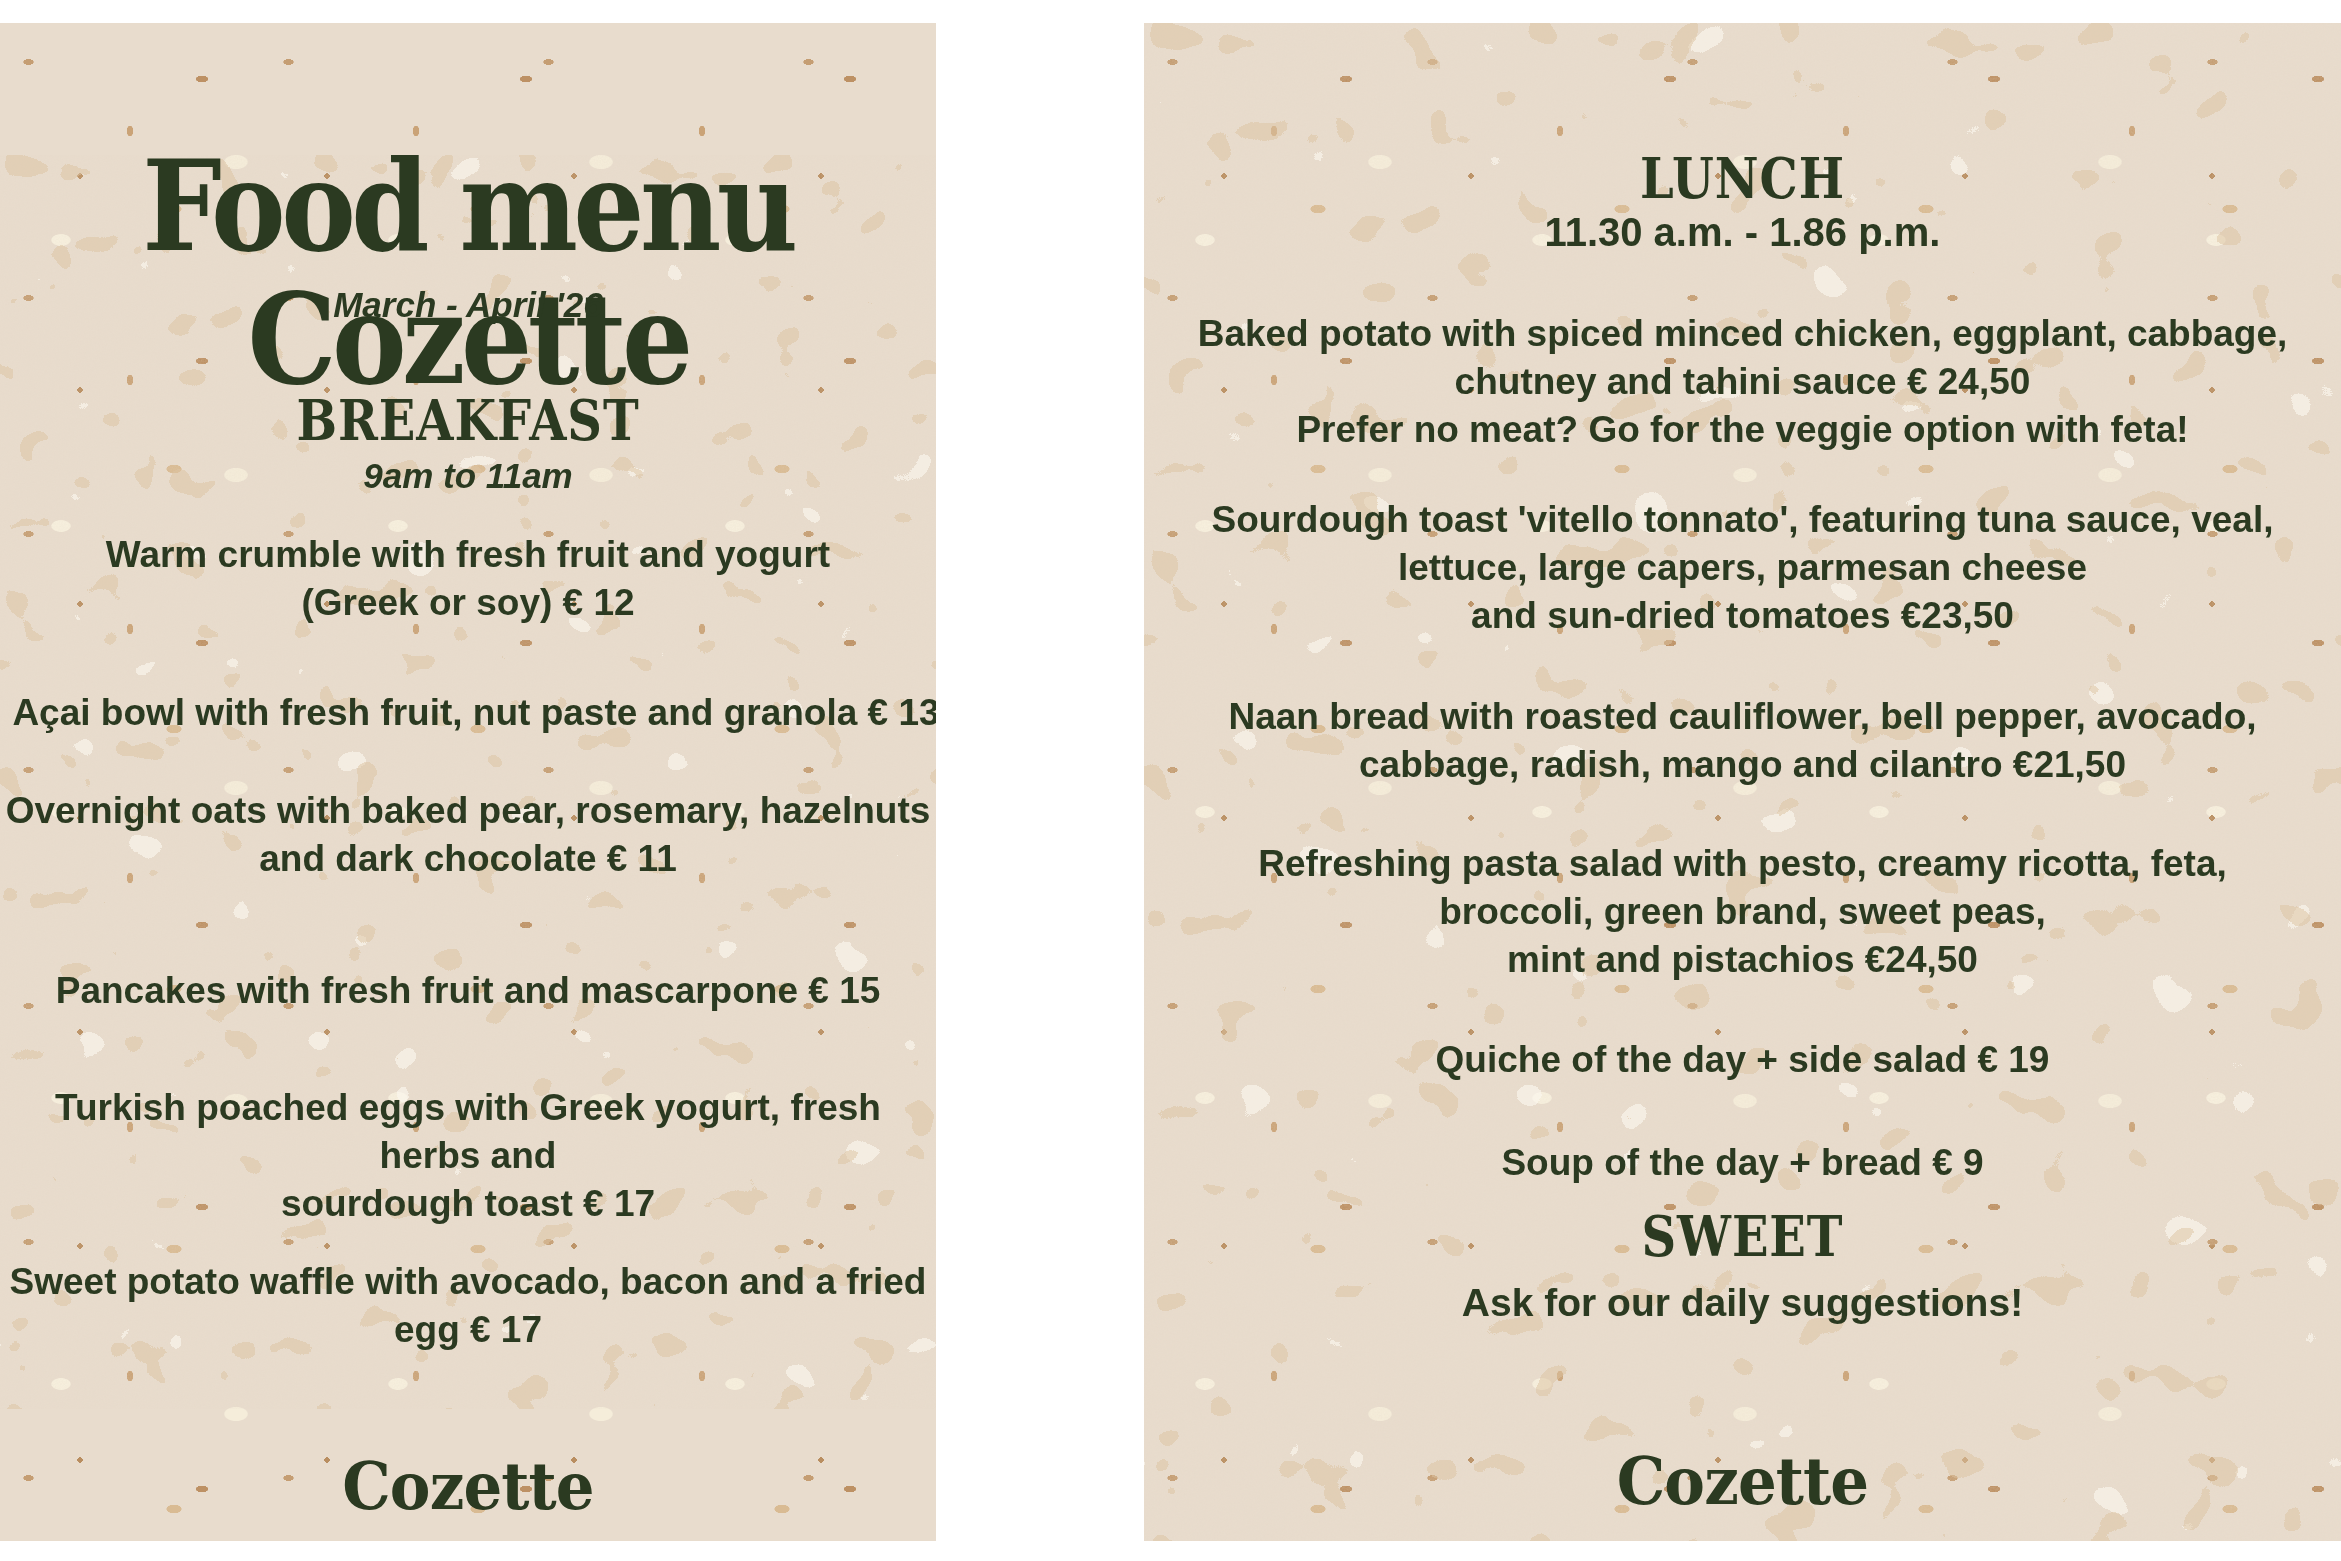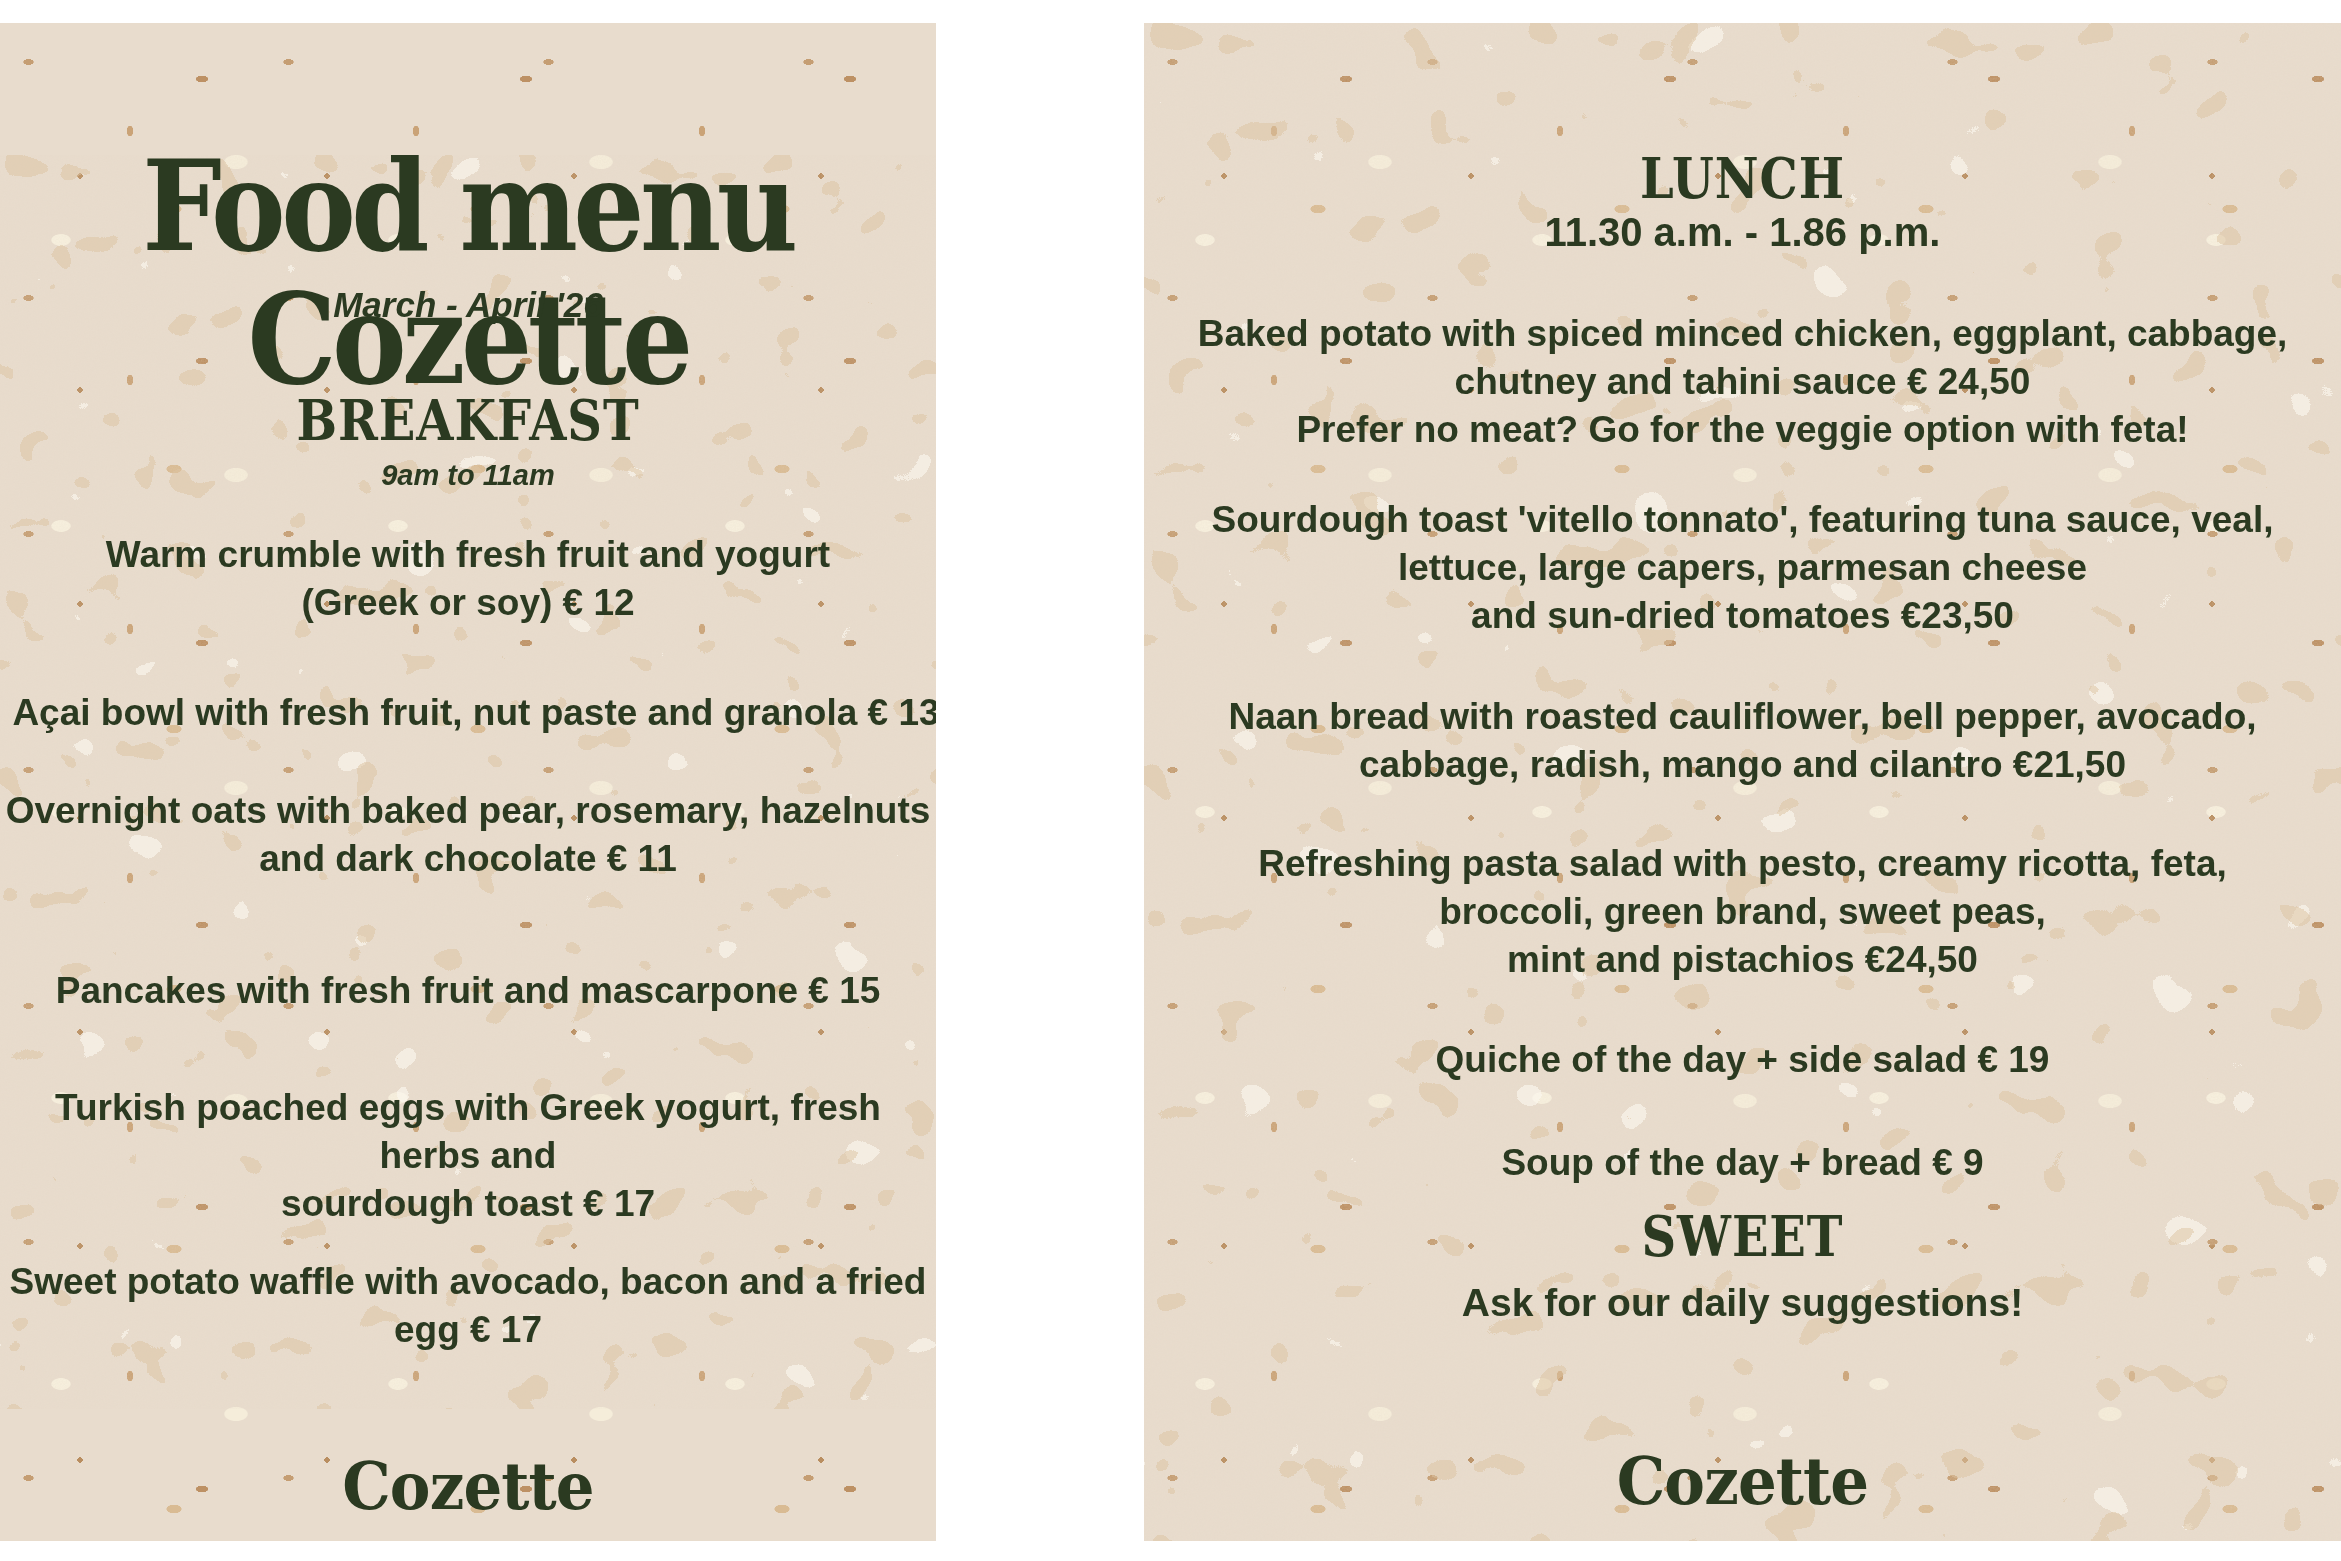--- a/index.html
+++ b/index.html
@@ -29,21 +29,21 @@
 
   .tb{position:absolute;left:0;width:100%;text-align:center;color:#2b3a21;white-space:pre-line;}
   .serif{font-family:"DejaVu Serif",serif;font-weight:bold;}
   .sans-b{font-weight:bold;}
   .ital{font-style:italic;}
 
   .title{top:130px;font-size:112px;line-height:119px;letter-spacing:-4.6px;transform:scaleY(1.12);}
   .subtitle{top:262px;font-size:35px;line-height:40px;}
   .sec-head{font-size:48px;line-height:55px;letter-spacing:0.9px;transform:scaleY(1.15);}
   .bf-head{top:371px;}
-  .bf-hours{top:433px;font-size:29px;line-height:39px;}
+  .bf-hours{top:433px;font-size:35px;line-height:39px;}
   .item{font-size:37px;line-height:48px;font-weight:bold;}
   .bf-i1{top:508px;}
   .bf-i2{top:666px;padding-left:8px;}
   .bf-i3{top:764px;}
   .bf-i4{top:944px;}
   .bf-i5{top:1061px;}
   .bf-i6{top:1235px;}
   .note{top:1343px;font-size:33px;line-height:46px;}
   .logo{font-size:61px;line-height:64px;letter-spacing:-0.9px;transform:scaleY(1.08);}
   .logo-left{top:1431px;}

